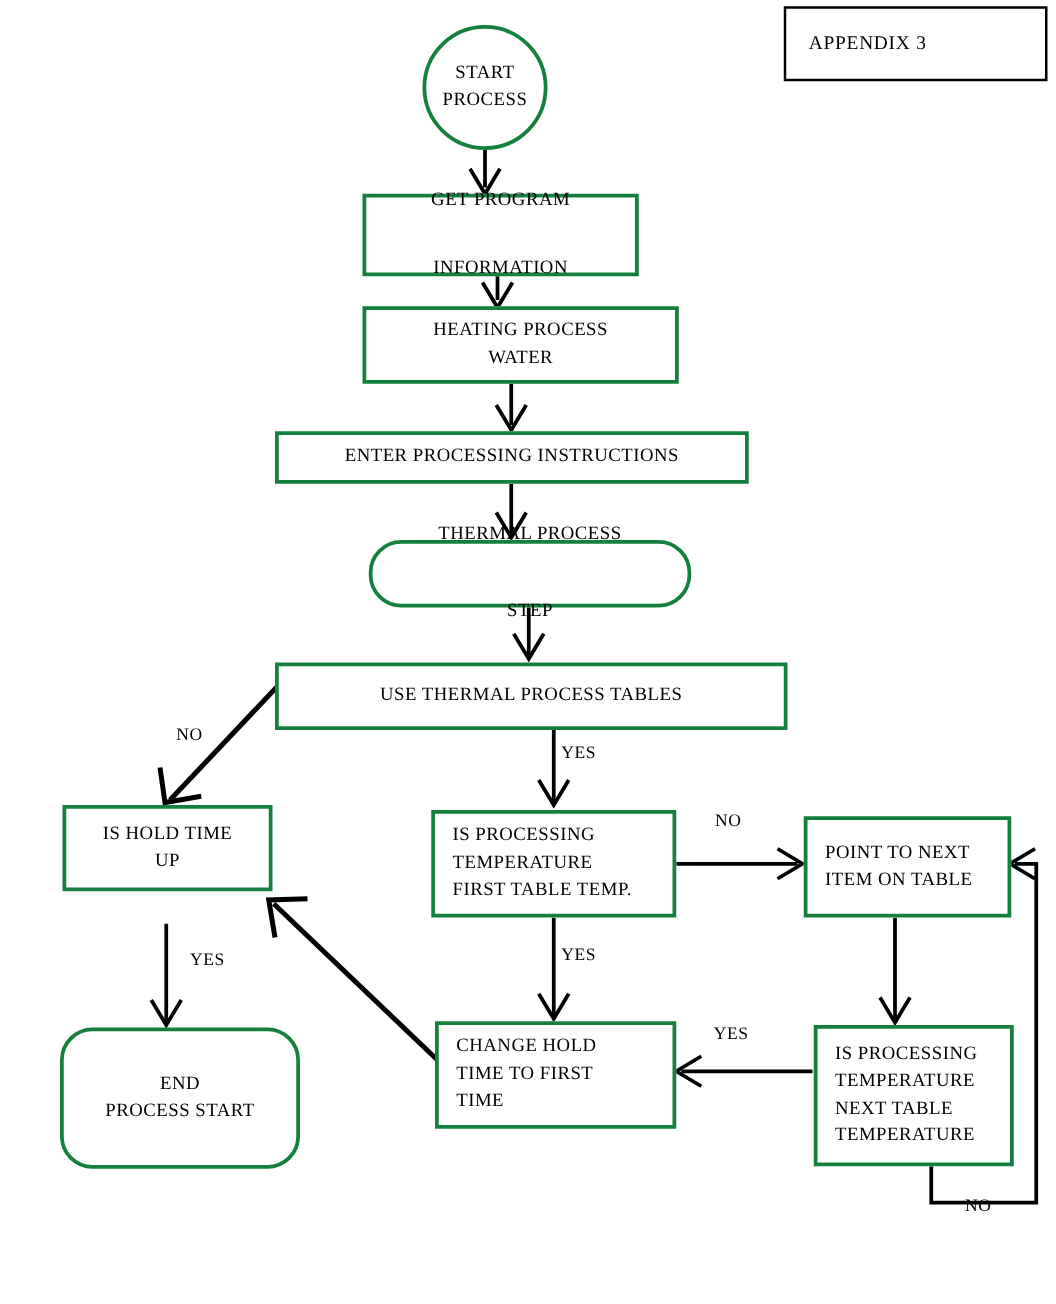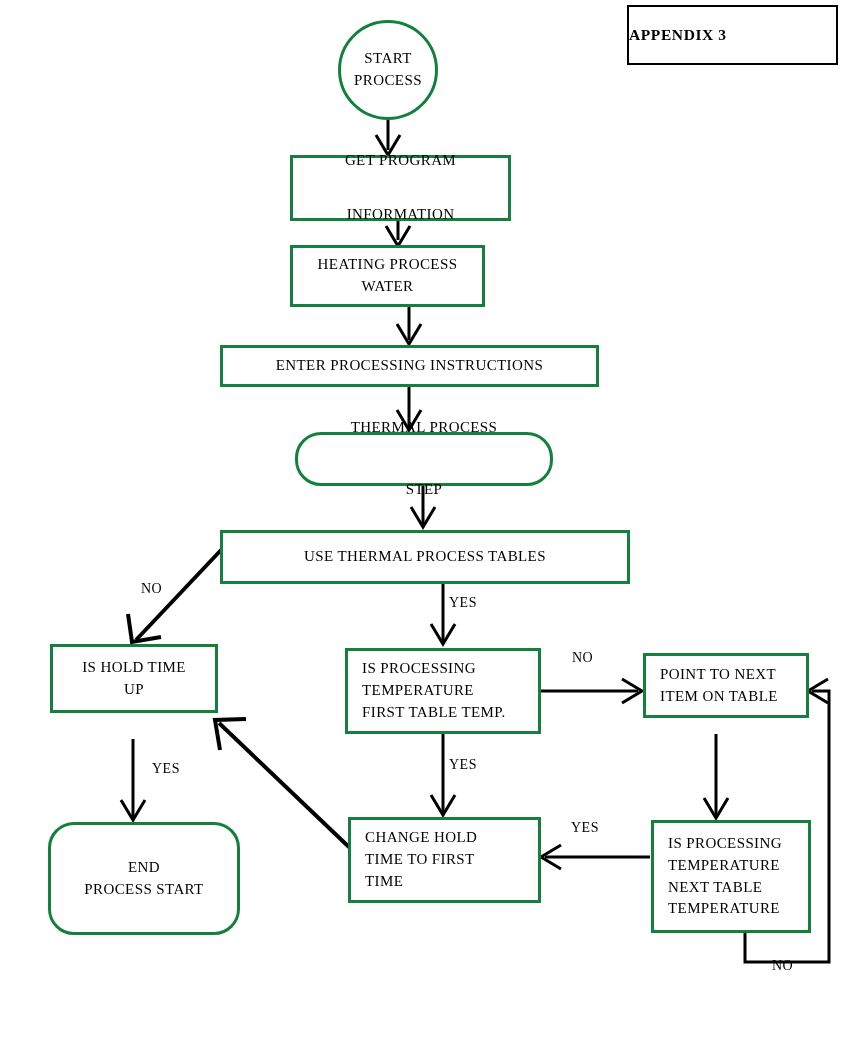--- a/index.html
+++ b/index.html
@@ -41,21 +41,22 @@
   .stadium-sm { border-radius: 26px; }
   .stadium-lg { border-radius: 26px; }
   .appendix-box {
     position: absolute;
     box-sizing: border-box;
     border: 2px solid #000000;
     background: #ffffff;
     display: flex;
     align-items: center;
     justify-content: flex-start;
-    font-weight: bold;
+    padding-left: 18px;
+    font-weight: normal;
     font-size: 15.5px;
     letter-spacing: 0.6px;
     color: #000000;
   }
   .edge-label {
     position: absolute;
     font-size: 14px;
     color: #000000;
     letter-spacing: 0.5px;
     white-space: nowrap;
@@ -145,21 +146,21 @@
 <div class="node circle center" style="left:338px; top:20px; width:100px; height:100px;">
   <span class="line">START</span>
   <span class="line">PROCESS</span>
 </div>
 
 <div class="node center" style="left:290px; top:155px; width:221px; height:66px;gap:32px;">
   <span class="line">GET PROGRAM</span>
   <span class="line">INFORMATION</span>
 </div>
 
-<div class="node center" style="left:290px; top:245px; width:195px; height:62px;">
+<div class="node center" style="left:290px; top:245px; width:253px; height:62px;">
   <span class="line">HEATING PROCESS</span>
   <span class="line">WATER</span>
 </div>
 
 <div class="node center" style="left:220px; top:345px; width:379px; height:42px;">
   <span class="line">ENTER PROCESSING INSTRUCTIONS</span>
 </div>
 
 <div class="node stadium-sm center" style="left:295px; top:432px; width:258px; height:54px;gap:40px;">
   <span class="line">THERMAL PROCESS</span>
@@ -174,21 +175,21 @@
   <span class="line">IS HOLD TIME</span>
   <span class="line">UP</span>
 </div>
 
 <div class="node leftal" style="left:345px; top:648px; width:196px; height:86px;">
   <span class="line">IS PROCESSING</span>
   <span class="line">TEMPERATURE</span>
   <span class="line">FIRST TABLE TEMP.</span>
 </div>
 
-<div class="node leftal" style="left:643px; top:653px; width:166px; height:65px;">
+<div class="node leftal" style="left:643px; top:653px; width:166px; height:81px;">
   <span class="line">POINT TO NEXT</span>
   <span class="line">ITEM ON TABLE</span>
 </div>
 
 <div class="node stadium-lg center" style="left:48px; top:822px; width:192px; height:113px;">
   <span class="line">END</span>
   <span class="line">PROCESS START</span>
 </div>
 
 <div class="node leftal" style="left:348px; top:817px; width:193px; height:86px;">

